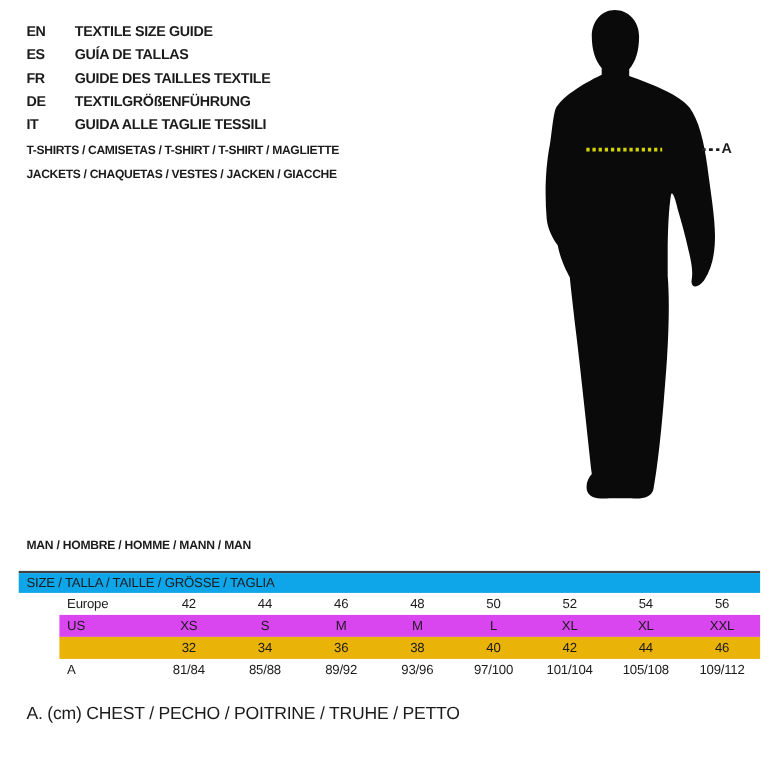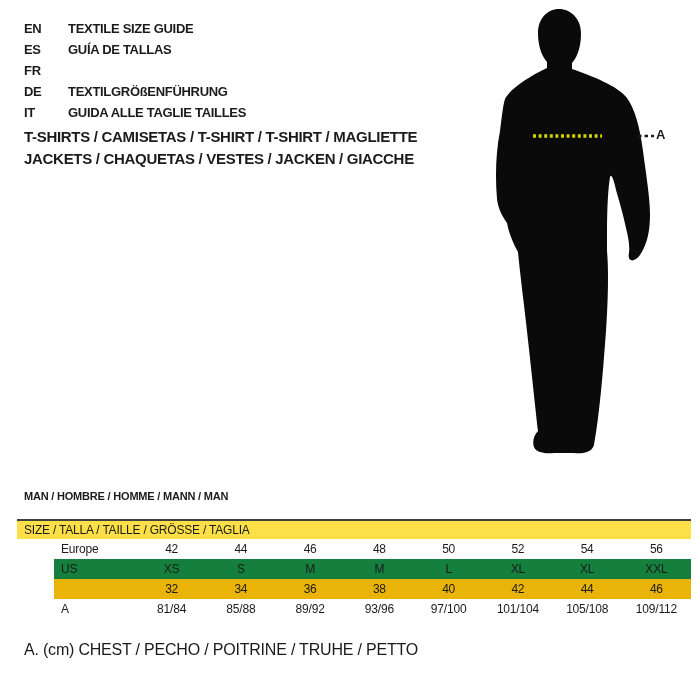--- a/index.html
+++ b/index.html
@@ -5,21 +5,21 @@
   html,body{margin:0;padding:0;background:#ffffff;}
   .canvas{
     position:relative;width:700px;height:700px;background:#ffffff;overflow:hidden;
     font-family:"Liberation Sans",sans-serif;color:#1b1b1b;padding-left:24px;
   }
   
   .lang-block{position:absolute;left:24px;top:18px;}
   .lang-row{display:flex;height:21px;align-items:center;font-weight:bold;font-size:13px;letter-spacing:-0.3px;white-space:nowrap;}
   .lang-code{width:44px;flex:0 0 44px;}
   
-  .products{position:absolute;left:24px;top:126px;font-weight:bold;font-size:15px;line-height:22px;letter-spacing:-0.3px;white-space:nowrap;}
+  .products{position:absolute;left:24px;top:126px;font-weight:bold;font-size:11px;line-height:22px;letter-spacing:-0.3px;white-space:nowrap;}
   
   .figure{position:absolute;left:480px;top:5px;width:215px;height:452px;}
   .figure svg{display:block;width:215px;height:452px;}
   .measure-label{position:absolute;left:176px;top:122px;font-weight:bold;font-size:13px;line-height:15px;}
   
   .section-title{position:absolute;left:24px;top:490px;font-weight:bold;font-size:11px;letter-spacing:-0.2px;white-space:nowrap;}
   
   .size-table{position:absolute;left:17px;top:519px;width:674px;border-top:2px solid #414141;font-size:12px;letter-spacing:-0.2px;}
   .t-header{height:18px;display:flex;align-items:center;padding-left:7px;}
   .t-row{display:flex;height:20px;align-items:center;margin-left:37px;}
@@ -37,28 +37,29 @@
       <div class="lang-row">
         <span class="lang-code">EN</span>
         <span>TEXTILE SIZE GUIDE</span>
       </div>
       <div class="lang-row">
         <span class="lang-code">ES</span>
         <span>GUÍA DE TALLAS</span>
       </div>
       <div class="lang-row">
         <span class="lang-code">FR</span>
+        <span>GUIDE DES TAILLES TEXTILE</span>
       </div>
       <div class="lang-row">
         <span class="lang-code">DE</span>
         <span>TEXTILGRÖßENFÜHRUNG</span>
       </div>
       <div class="lang-row">
         <span class="lang-code">IT</span>
-        <span>GUIDA ALLE TAGLIE TAILLES</span>
+        <span>GUIDA ALLE TAGLIE TESSILI</span>
       </div>
     </div>
 
   <div class="products">
     <div>T-SHIRTS / CAMISETAS / T-SHIRT / T-SHIRT / MAGLIETTE</div>
     <div>JACKETS / CHAQUETAS / VESTES / JACKEN / GIACCHE</div>
   </div>
 
   <div class="figure">
     <svg viewBox="0 0 215 452" aria-hidden="true">
@@ -94,34 +95,34 @@
            C58,14 67,4 79,4 Z" fill="#0a0a0a"></path>
       <line x1="53" y1="131" x2="122" y2="131" stroke="#d2d400" stroke-width="3.5" stroke-dasharray="3 2.6"></line>
       <line x1="158" y1="131" x2="174" y2="131" stroke="#1b1b1b" stroke-width="2.5" stroke-dasharray="3.5 3"></line>
     </svg>
     <span class="measure-label">A</span>
   </div>
 
   <div class="section-title">MAN / HOMBRE / HOMME / MANN / MAN</div>
 
   <div class="size-table">
-    <div class="t-header" style="background: #fde047;">SIZE / TALLA / TAILLE / GRÖSSE / TAGLIA</div>
+    <div class="t-header" style="background: #0ea5e9;">SIZE / TALLA / TAILLE / GRÖSSE / TAGLIA</div>
     <div>
         <div class="t-row">
           <span class="t-label">Europe</span>
           <span class="t-cell">42</span>
           <span class="t-cell">44</span>
           <span class="t-cell">46</span>
           <span class="t-cell">48</span>
           <span class="t-cell">50</span>
           <span class="t-cell">52</span>
           <span class="t-cell">54</span>
           <span class="t-cell">56</span>
         </div>
-        <div class="t-row" style="background: #15803d;">
+        <div class="t-row" style="background: #d946ef;">
           <span class="t-label">US</span>
           <span class="t-cell">XS</span>
           <span class="t-cell">S</span>
           <span class="t-cell">M</span>
           <span class="t-cell">M</span>
           <span class="t-cell">L</span>
           <span class="t-cell">XL</span>
           <span class="t-cell">XL</span>
           <span class="t-cell">XXL</span>
         </div>

